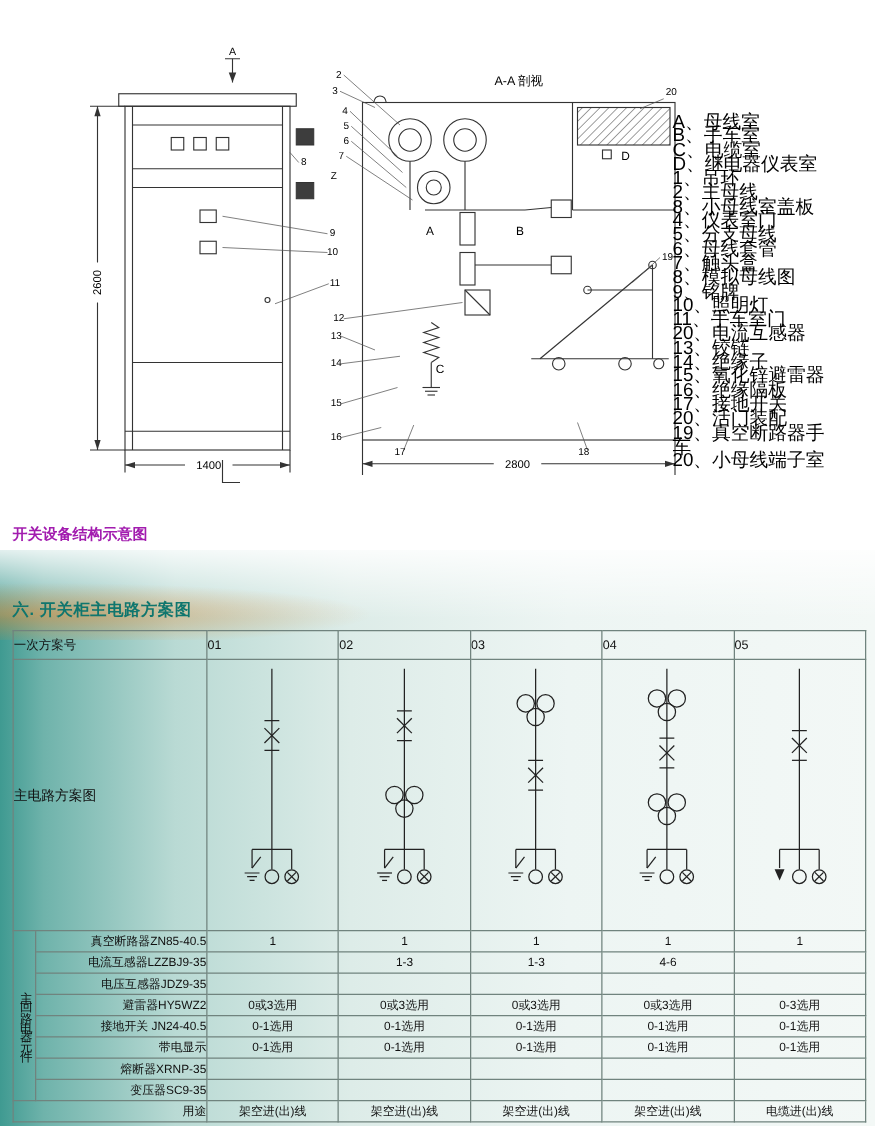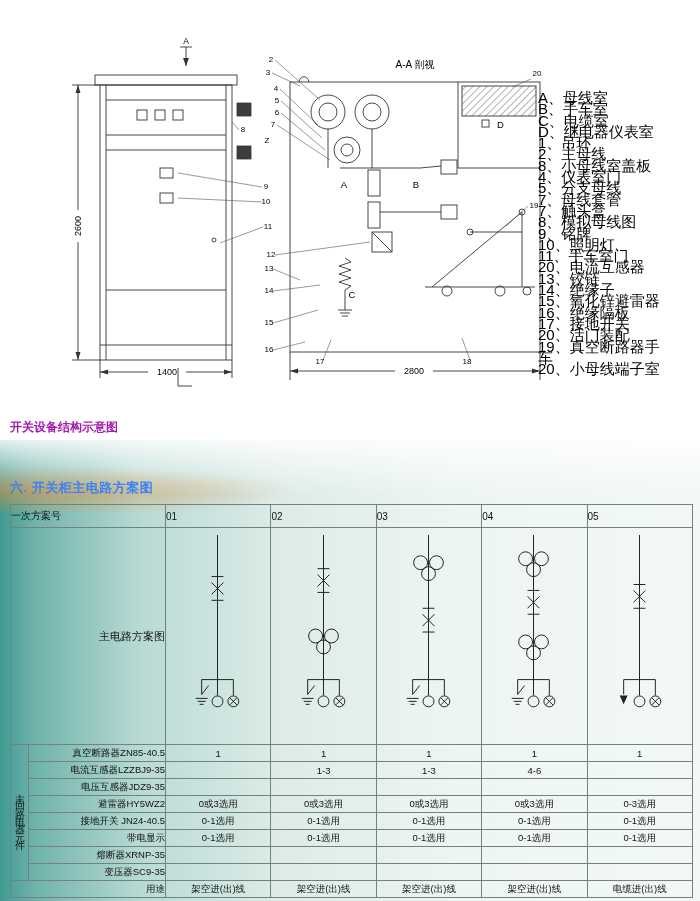--- a/index.html
+++ b/index.html
@@ -36,34 +36,34 @@
       linear-gradient(to bottom, rgba(255,255,255,0.85), rgba(255,255,255,0) 55px),
       linear-gradient(to right, #3f9a91 0%, #6fb3ab 5%, #b9dad4 20%, #ddece8 40%, #edf5f3 65%, #f3f8f6 100%);
   }
   .glow{
     position:absolute;left:0;top:466px;width:300px;height:46px;
     background:radial-gradient(ellipse at 12% 55%, rgba(236,142,56,0.55), rgba(236,142,56,0) 70%);
     z-index:1;
   }
   .sec-title{
     position:absolute;left:10px;top:479px;
-    font-size:13px;font-weight:bold;color:#3b82f6;letter-spacing:0.5px;z-index:2;
+    font-size:13px;font-weight:bold;color:#0f766e;letter-spacing:0.5px;z-index:2;
   }
   
   table.spec{
     position:absolute;left:10px;top:504px;width:682px;z-index:2;
     border-collapse:collapse;table-layout:fixed;
     font-size:9.5px;color:#111;
   }
   table.spec td, table.spec th{
     border:1px solid #70837e;font-weight:normal;padding:0;overflow:hidden;
   }
   th.corner{font-size:10px;height:22px;text-align:left;}
   th.schno{font-size:10px;text-align:left;}
-  td.diag-label{font-size:11px;text-align:right;vertical-align:middle;}
+  td.diag-label{font-size:11px;text-align:left;vertical-align:middle;}
   td.diag-cell{height:216px;vertical-align:top;text-align:center;}
   svg.scheme{display:block;width:104px;height:216px;margin:0 auto;}
   td.side-cell{text-align:center;vertical-align:middle;}
   .vtext{
     writing-mode:vertical-rl;margin:0 auto;font-size:10px;letter-spacing:8px;color:#0d0d0d;
   }
   td.rlabel{height:16px;text-align:right;padding-left:5px;}
   td.val{height:16px;text-align:center;}
 </style>
 </head>
@@ -220,21 +220,21 @@
   <div class="legend">
     <div>A、母线室</div>
     <div>B、手车室</div>
     <div>C、电缆室</div>
     <div>D、继电器仪表室</div>
     <div>1、吊环</div>
     <div>2、主母线</div>
     <div>8、小母线室盖板</div>
     <div>4、仪表室门</div>
     <div>5、分支母线</div>
-    <div>7、母线套管</div>
+    <div>6、母线套管</div>
     <div>7、触头盒</div>
     <div>8、模拟母线图</div>
     <div>9、铭牌</div>
     <div>10、照明灯</div>
     <div>11、手车室门</div>
     <div>20、电流互感器</div>
     <div>13、铰链</div>
     <div>14、绝缘子</div>
     <div>15、氧化锌避雷器</div>
     <div>16、绝缘隔板</div>

